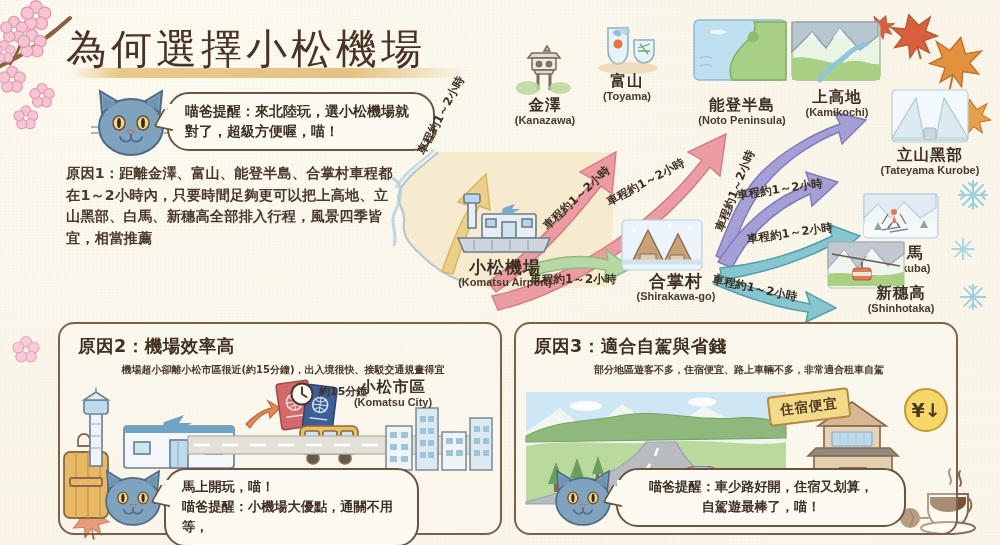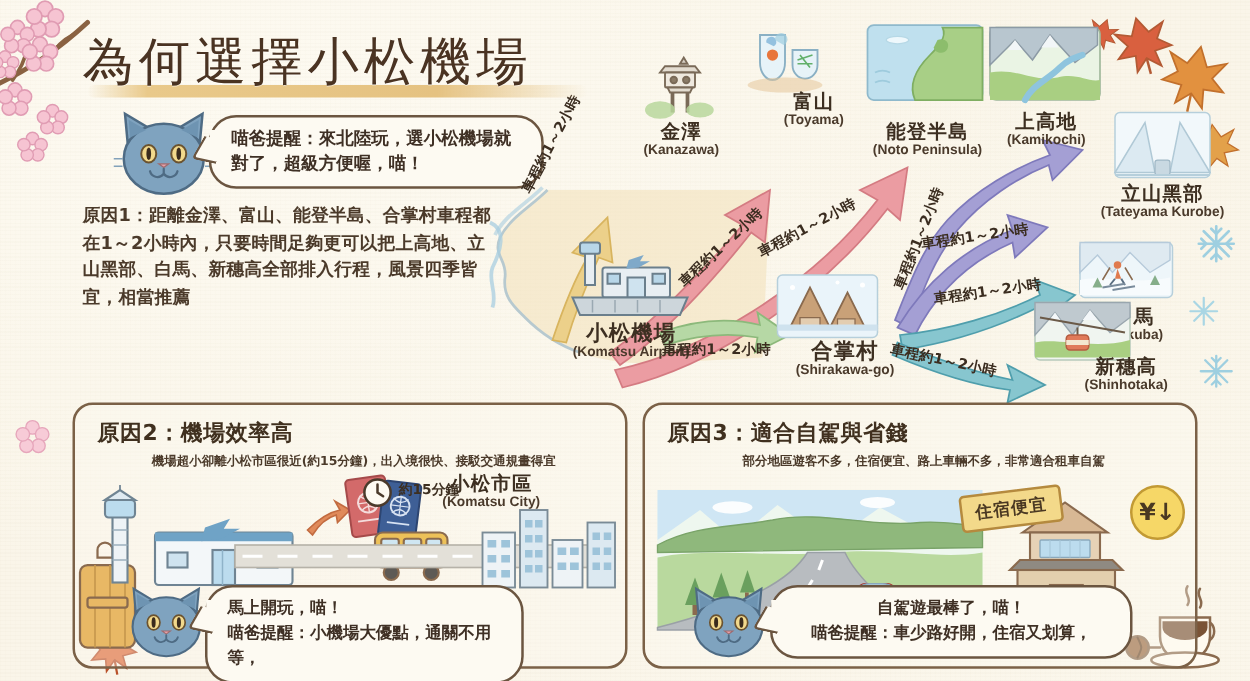--- a/index.html
+++ b/index.html
@@ -404,21 +404,21 @@
         <path d="M16 8 h20 v22 a10 14 0 0 1 -20 0 z" fill="#e7f3f8"></path>
         <circle cx="26" cy="24" r="4.5" fill="#e8763c" stroke="none"></circle>
         <path d="M21 14 a4 4 0 1 1 6 3" fill="#7fb4d8" stroke="none" opacity=".8"></path>
         <path d="M28 12 a5 5 0 1 1 7 4" fill="#9fcde0" stroke="none" opacity=".7"></path>
         <path d="M42 20 h20 v12 a10 11 0 0 1 -20 0 z" fill="#e7f3f8"></path>
         <path d="M46 28 l12 -4 M46 31 l12 0 M48 24 l8 10" stroke="#62b06a" stroke-width="1.3" fill="none"></path>
       </g>
       <ellipse cx="36" cy="48" rx="30" ry="6" fill="#e6c79a" opacity=".55"></ellipse>
     </svg>
   </div>
-  <div class="place" style="left:604px;top:72px;width:94px;">
+  <div class="place" style="left:580px;top:72px;width:94px;">
     <div class="jp cjk">富山</div>
     <div class="en">(Toyama)</div>
   </div>
 
   <div class="abs noevt" style="left:692px;top:18px;">
     <svg width="96" height="66" viewBox="0 0 96 66">
       <rect x="2" y="2" width="92" height="60" rx="5" fill="#bfe0ee" stroke="#8fb9cc" stroke-width="1.4"></rect>
       <path d="M40 62 C 34 48, 42 36, 52 26 C 58 20, 66 12, 62 4 L 94 4 L 94 62 Z" fill="#a8cf86" stroke="#7fae62" stroke-width="1.4"></path>
       <path d="M58 14 c6 -2 10 2 8 7 c-2 5 -10 4 -11 -1 z" fill="#8cbd6c" stroke="none"></path>
       <ellipse cx="26" cy="14" rx="9" ry="3" fill="#eef8fc" stroke="#b6d8e6" stroke-width="1"></ellipse>
@@ -778,17 +778,17 @@
       <ellipse cx="29" cy="38" rx="1.9" ry="5" fill="#3a2b1c"></ellipse>
       <ellipse cx="53" cy="38" rx="1.9" ry="5" fill="#3a2b1c"></ellipse>
       <path d="M41 49 l-4 -3 h8 z" fill="#e8a0a8" stroke="#9c6b6f" stroke-width="1"></path>
       <path d="M41 50 v4 M41 54 c-4 5 -10 2 -11 -2 M41 54 c4 5 10 2 11 -2" stroke="#4e6b84" stroke-width="1.8" fill="none" stroke-linecap="round"></path>
     </svg>
   </div>
 
   <div id="bubble3" class="bubble left-tail cjk">
     <span class="tail"></span>
     <span class="tail-cover"></span>
+    <div>喵爸提醒：車少路好開，住宿又划算，</div>
     <div>自駕遊最棒了，喵！</div>
-    <div>喵爸提醒：車少路好開，住宿又划算，</div>
   </div>
 
 </div>
 
 </body></html>

